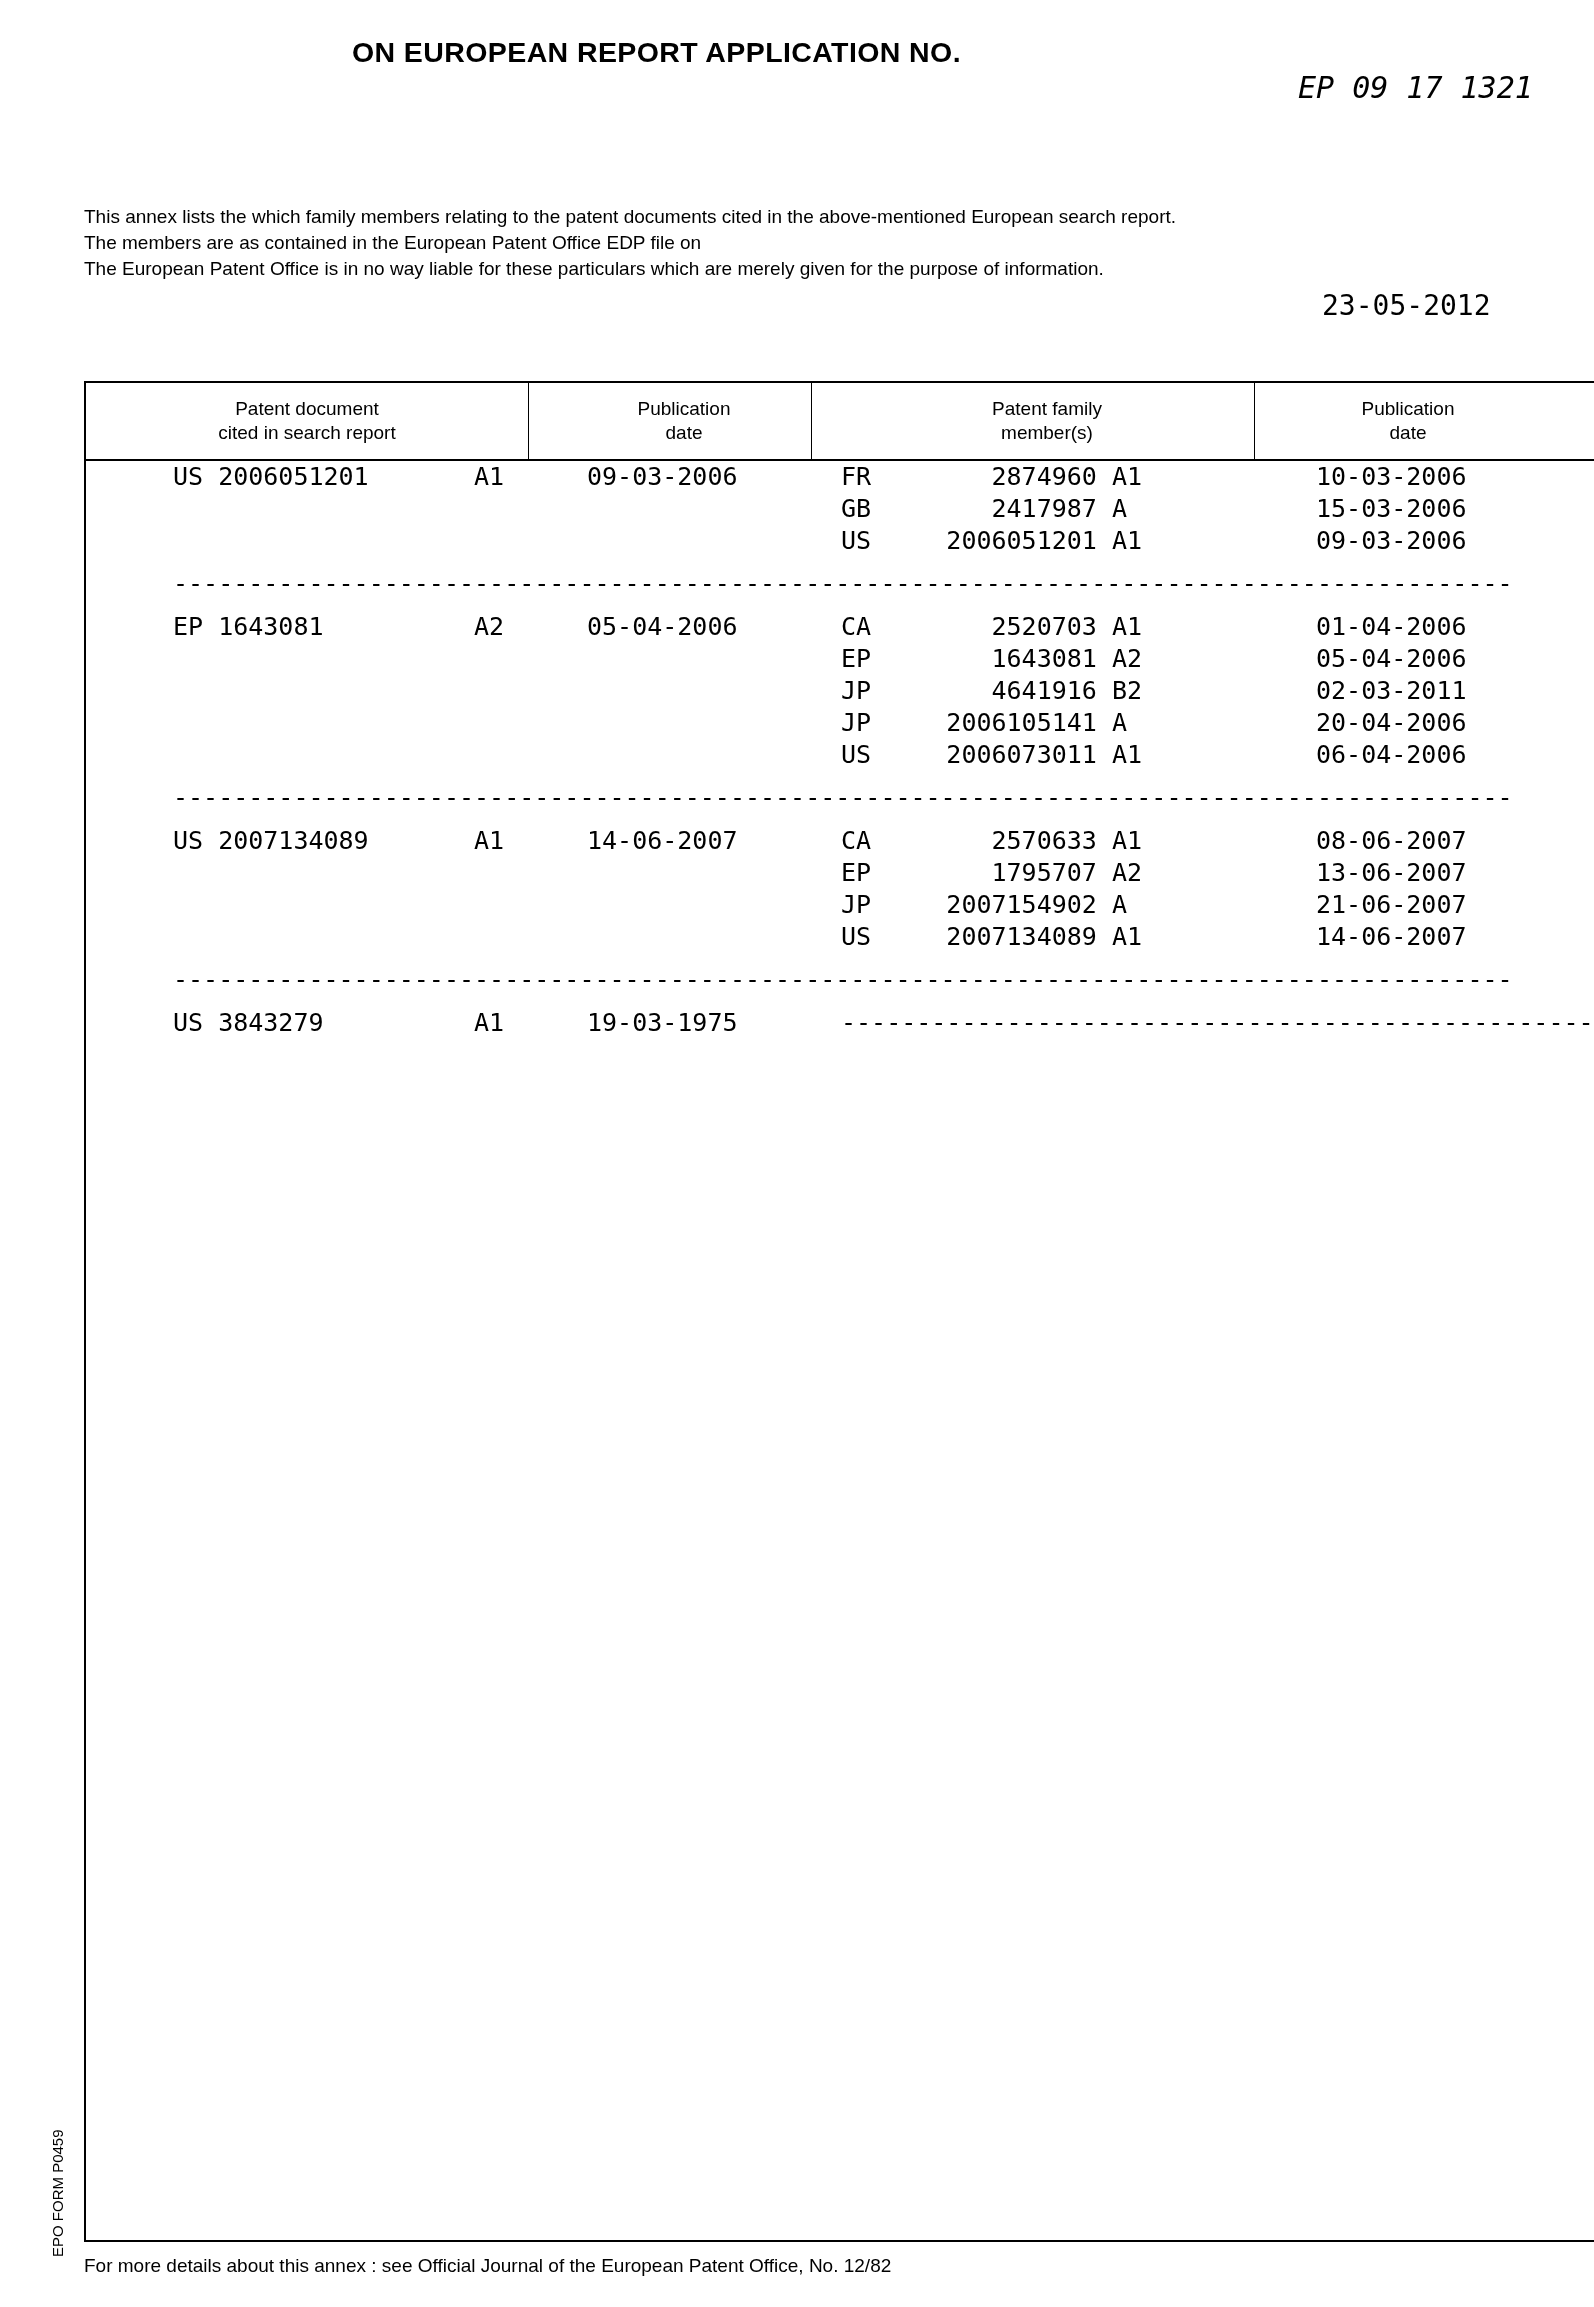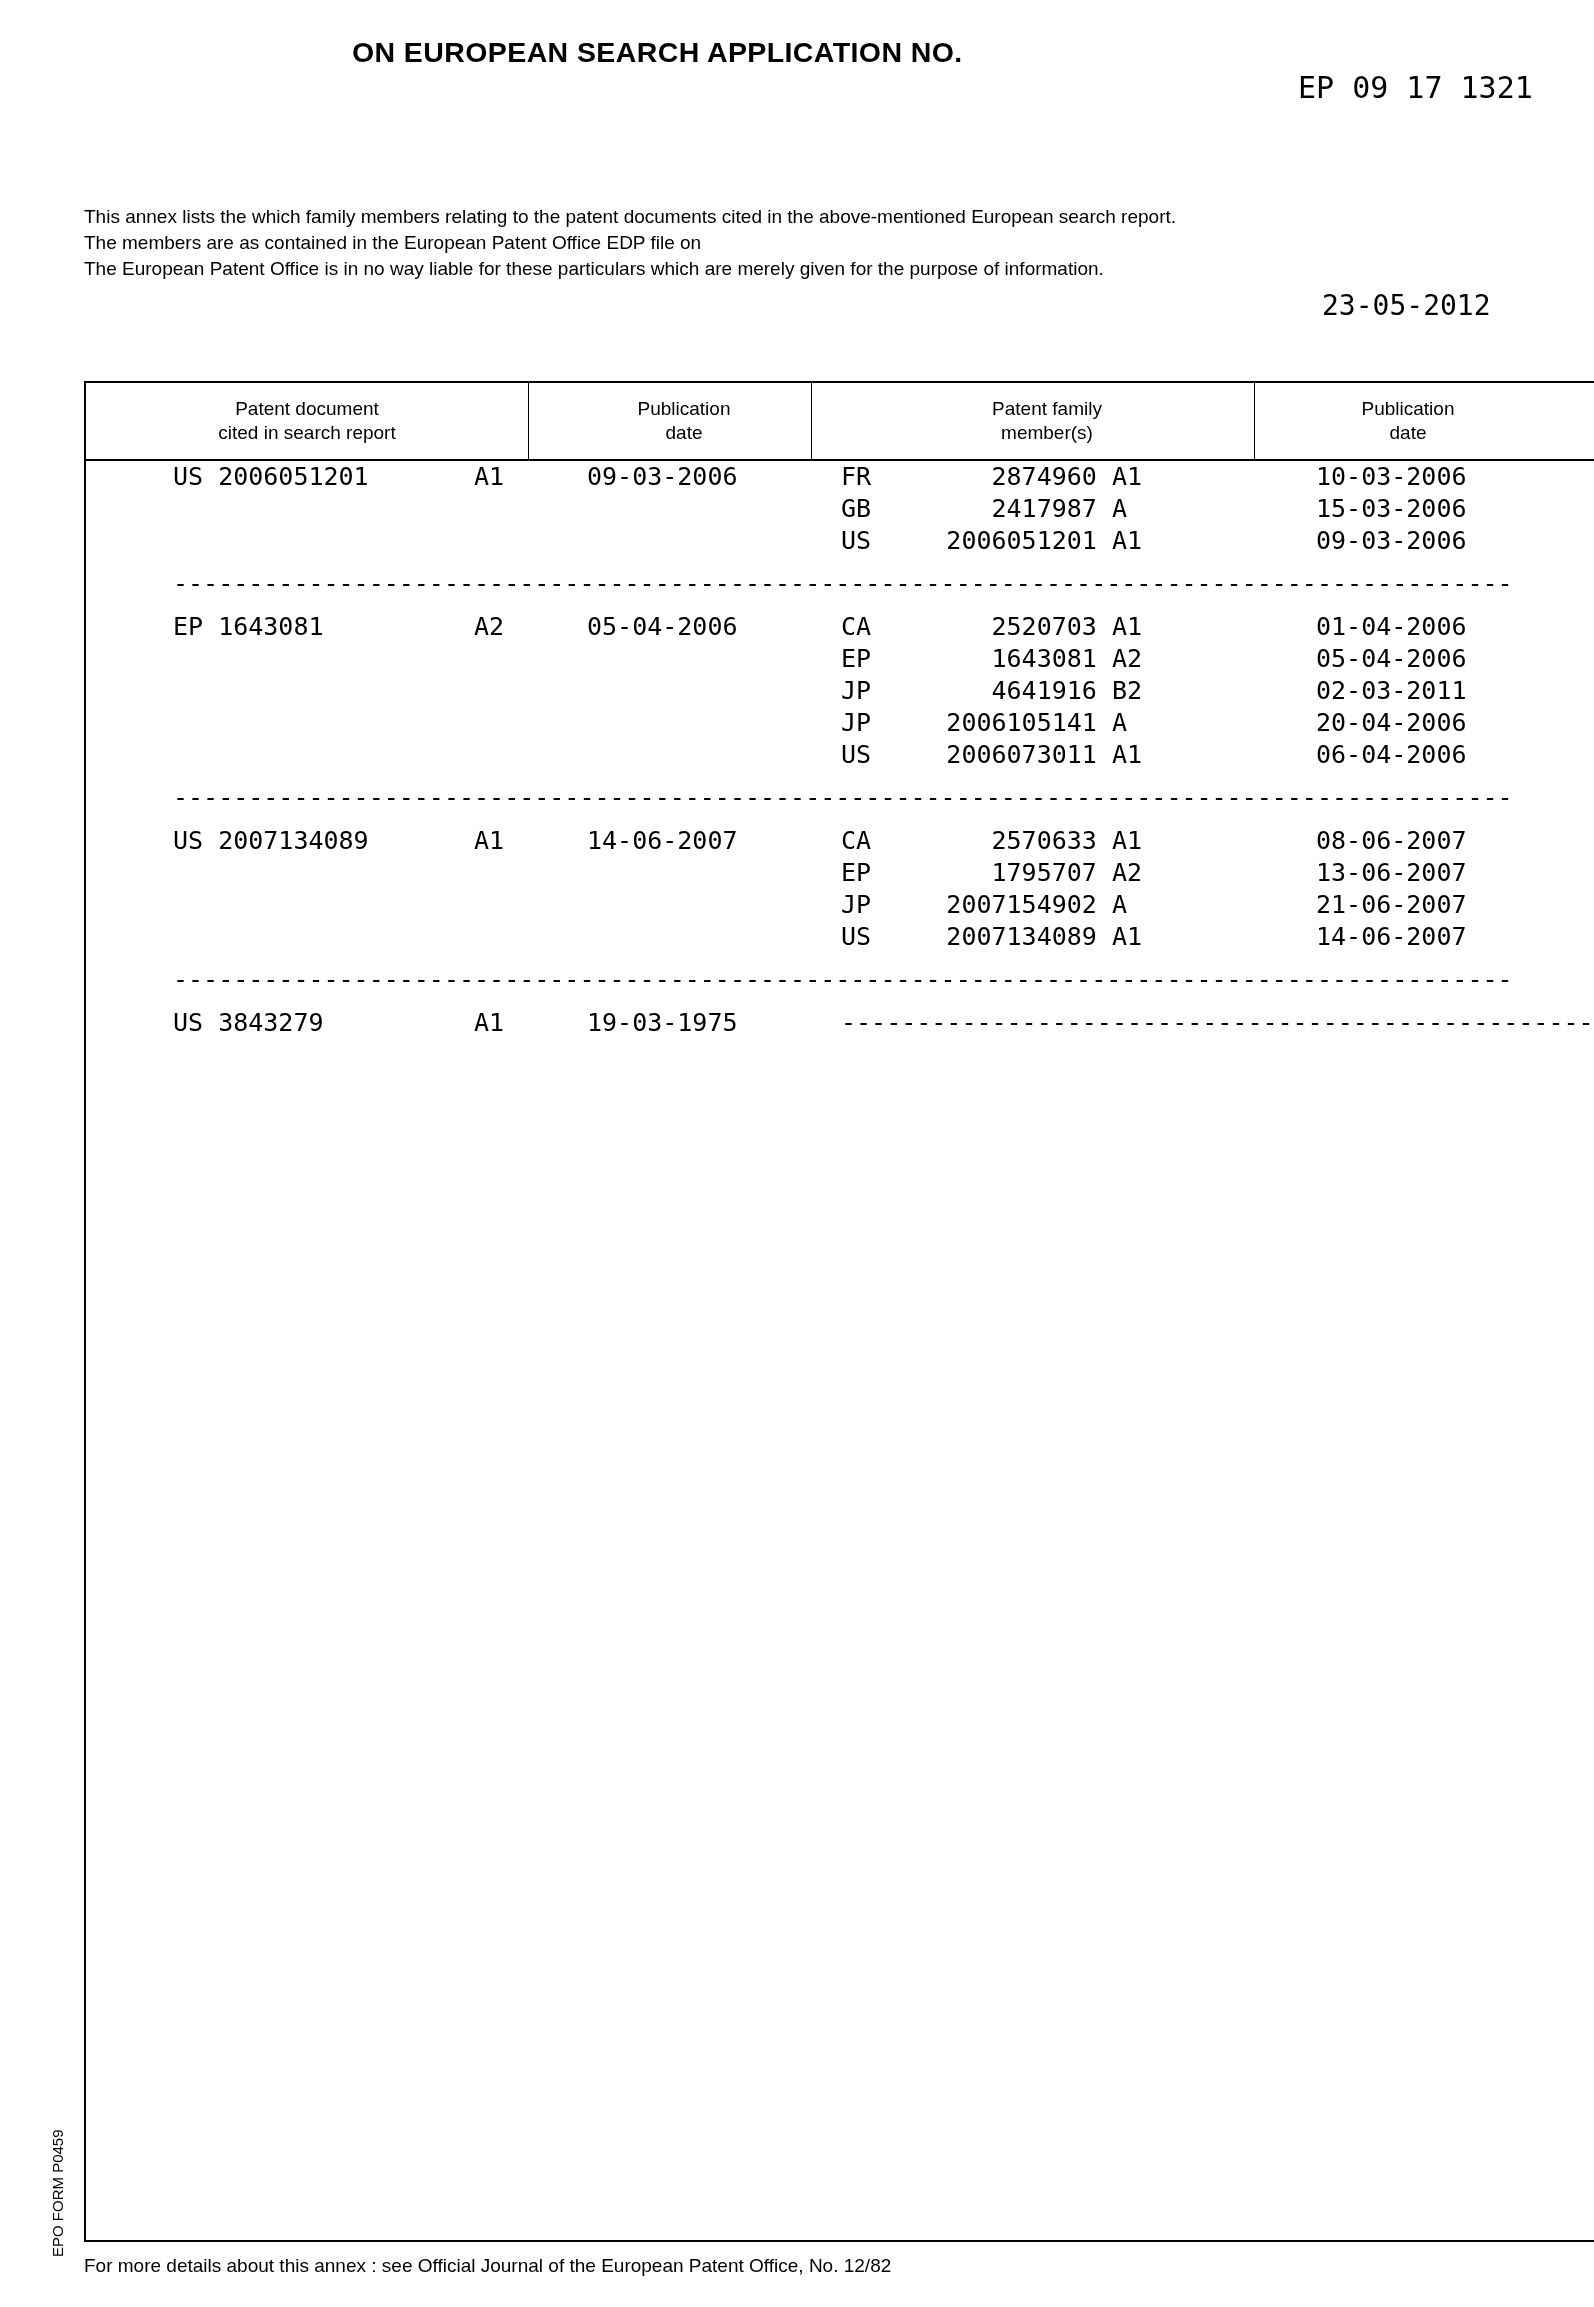--- a/index.html
+++ b/index.html
@@ -14,21 +14,21 @@
   .mono { font-family: "DejaVu Sans Mono", monospace; }
 
   .title-block {
     position: absolute; left: 352px; top: 34px;
     font-weight: 700; font-size: 28.5px; line-height: 37px;
     letter-spacing: 0.4px;
   }
   .app-no {
     position: absolute; left: 1298px; top: 70px;
     font-family: "DejaVu Sans Mono", monospace;
-    font-size: 30px; white-space: pre;
+    font-size: 30px; white-space: pre; font-style: italic;
   }
   .notes {
     position: absolute; left: 84px; top: 204px;
     font-size: 19px; line-height: 26px;
   }
   .report-date {
     position: absolute; left: 1322px; top: 289px;
     font-family: "DejaVu Sans Mono", monospace;
     font-size: 28px;
   }
@@ -90,21 +90,21 @@
   }
   .footer {
     position: absolute; left: 84px; top: 2255px;
     font-size: 19px;
   }
 </style>
 </head>
 <body>
 
 <div class="title-block">
-  <div>ON EUROPEAN SEARCH APPLICATION NO.</div>
+  <div>ON EUROPEAN REPORT APPLICATION NO.</div>
 </div>
 
 <div class="app-no">EP 09 17 1321</div>
 
 <div class="notes">
   <div>This annex lists the which family members relating to the patent documents cited in  the above-mentioned European search report.</div>
   <div>The members are as contained in the European Patent Office EDP file on</div>
   <div>The European Patent Office is in no way liable for these particulars which are merely given for the purpose of information.</div>
 </div>
 

